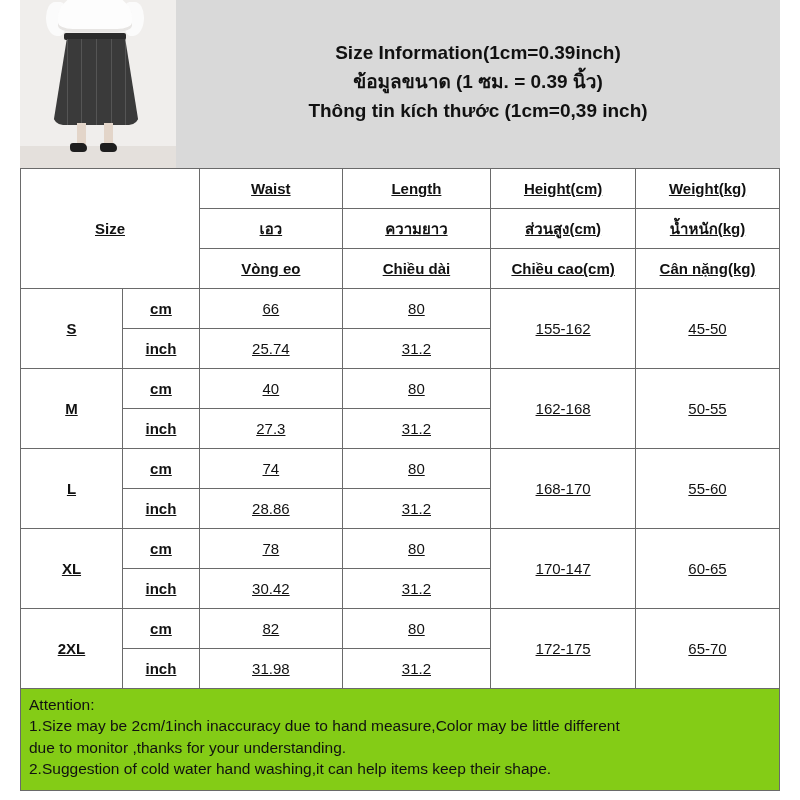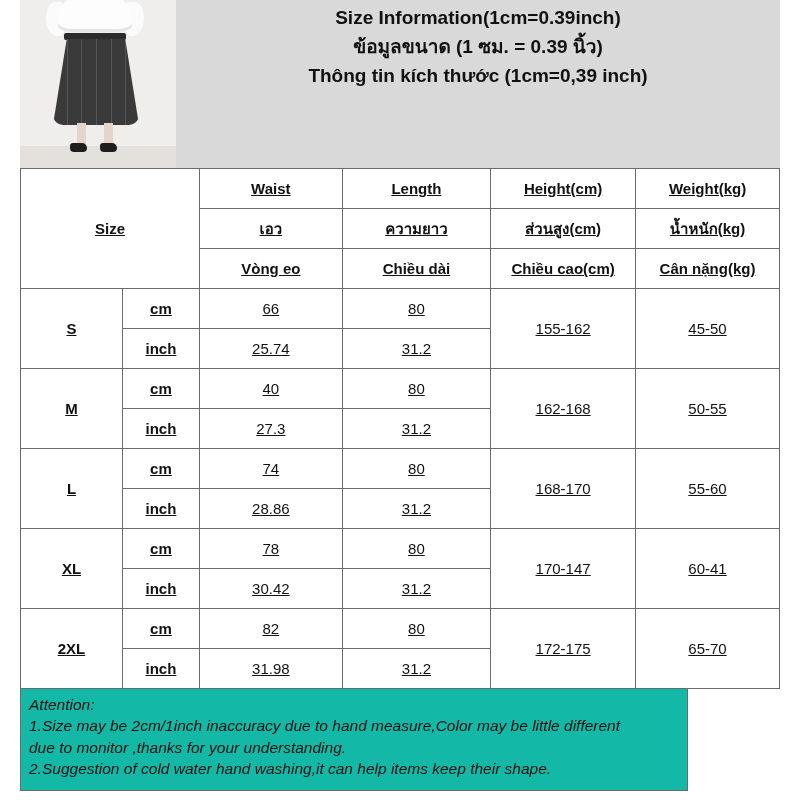--- a/index.html
+++ b/index.html
@@ -110,20 +110,21 @@
     width: 100%; height: 22px;
     background: #e4e0dc;
   }
 
   .title-cell {
     flex: 1 1 auto;
     background: #d9d9d9;
     display: flex;
     flex-direction: column;
     align-items: center;
+    justify-content: center;
     gap: 5px;
     padding: 6px 10px 10px;
     box-sizing: border-box;
   }
   .title-line {
     font-size: 19px;
     font-weight: bold;
     color: #111;
     text-align: center;
     line-height: 1.25;
@@ -165,28 +166,27 @@
   td.unit {
     background: #ffffff;
     font-weight: bold;
     font-size: 15px;
   }
   td.val { font-size: 16px; }
   td.hw  { font-size: 16px; }
 
   
   .attention {
-    width: 668px;
+    width: 760px;
     margin-left: 20px;
     border: 1px solid #6a6a6a;
     border-top: none;
     box-sizing: border-box;
     padding: 5px 8px 10px 8px;
-    background: #14b8a6;
-    font-style: italic;
+    background: #84cc16;
   }
   .attention p {
     margin: 0;
     font-size: 15.5px;
     line-height: 1.38;
     color: #111;
   }
   .spacer-bottom {
     height: 10px;
   }
@@ -298,21 +298,21 @@
         <td class="val">28.86</td>
         <td class="val">31.2</td>
       </tr>
 
       <tr>
         <td class="size-label" rowspan="2">XL</td>
         <td class="unit">cm</td>
         <td class="val">78</td>
         <td class="val">80</td>
         <td class="hw" rowspan="2">170-147</td>
-        <td class="hw" rowspan="2">60-41</td>
+        <td class="hw" rowspan="2">60-65</td>
       </tr>
       <tr>
         <td class="unit">inch</td>
         <td class="val">30.42</td>
         <td class="val">31.2</td>
       </tr>
 
       <tr>
         <td class="size-label" rowspan="2">2XL</td>
         <td class="unit">cm</td>

